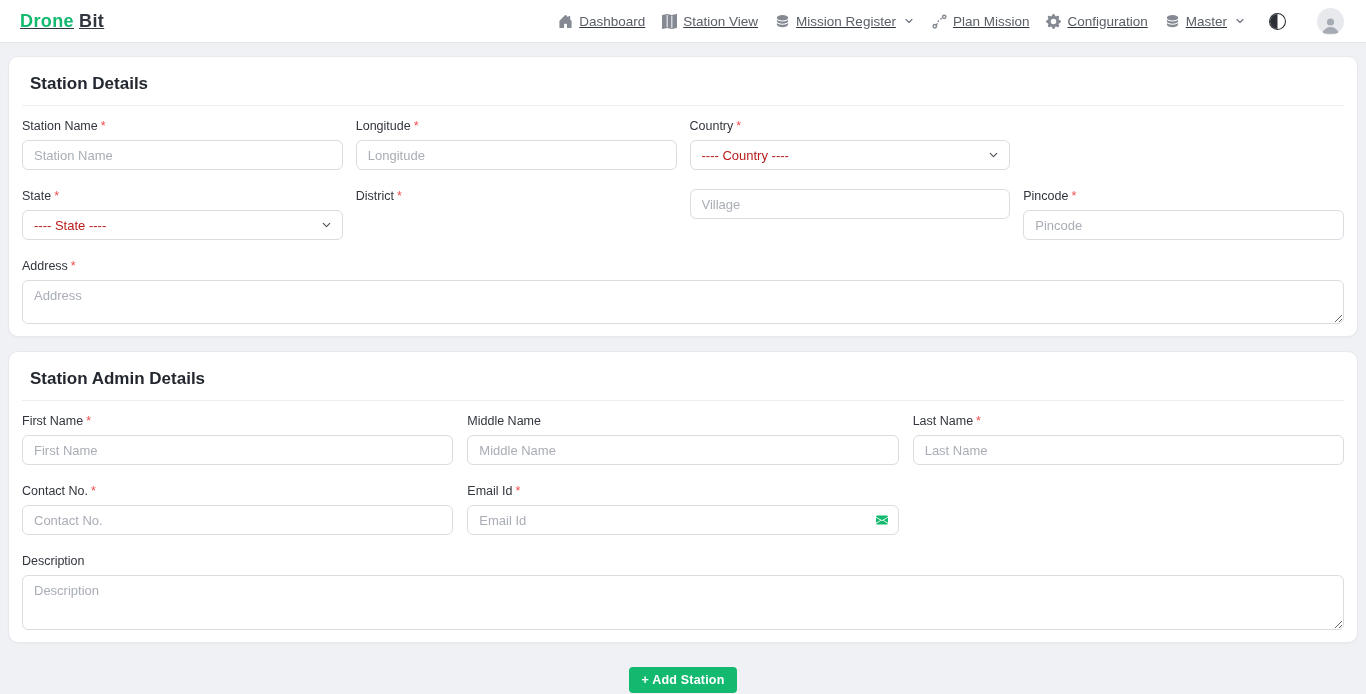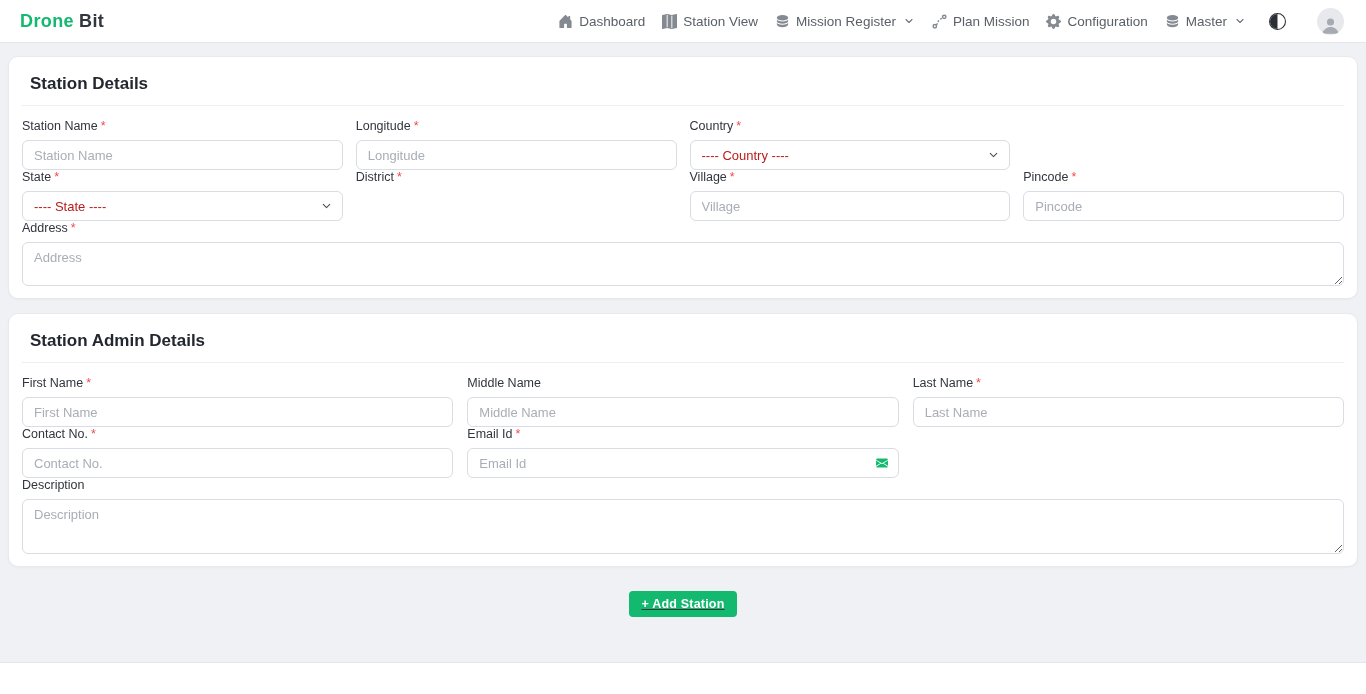--- a/index.html
+++ b/index.html
@@ -7,21 +7,21 @@
   body {
     font-family: "Liberation Sans", sans-serif;
     width: 1366px;
     color: #30343c;
   }
   .page { width: 1366px; min-height: 694px; display: flex; flex-direction: column; }
 
   
   .header {
     height: 43px; background: #ffffff; border-bottom: 1px solid #e3e6ea;
-    display: flex; align-items: center; padding: 0 22px 0 20px; flex: 0 0 auto;
+    display: flex; align-items: center; padding: 0 22px 0 20px; flex: 0 0 auto; text-decoration: underline;
   }
   .brand { font-size: 18px; font-weight: 800; letter-spacing: .4px; display: flex; gap: 5px; }
   .brand .primary { color: #13b96f; }
   .brand .secondary { color: #32363e; }
   .nav { margin-left: auto; display: flex; align-items: center; gap: 17px; }
   .nav-item {
     display: flex; align-items: center; gap: 6px; cursor: pointer;
     font-size: 13.5px; color: #5b6067; white-space: nowrap;
   }
   .nav-item svg { flex: 0 0 auto; }
@@ -39,21 +39,21 @@
   .card {
     background: #ffffff; border: 1px solid #e7e9ee; border-radius: 10px;
     padding: 15px 13px 12px 13px; box-shadow: 0 1px 2px rgba(25,30,40,.03);
   }
   .card + .card { margin-top: 14px; }
   .card-title { font-size: 17px; font-weight: 700; color: #23272f; padding: 2px 8px 11px 8px; }
   .card-divider { border-bottom: 1px solid #eceef2; margin-bottom: 13px; }
 
   .grid4 { display: grid; grid-template-columns: repeat(4, 1fr); gap: 0 13px; padding: 0 0; }
   .grid3 { display: grid; grid-template-columns: repeat(3, 1fr); gap: 0 14px; }
-  .row-gap { margin-top: 0; }
+  .row-gap { margin-top: 19px; }
 
   .field label {
     display: block; font-size: 12.5px; color: #31353d; margin-bottom: 7px;
   }
   .req { color: #f14a4a; margin-left: 3px; }
   .control {
     width: 100%; height: 30px; border: 1px solid #d9dce1; border-radius: 6px;
     padding: 0 11px; font-size: 13px; color: #30343c; background: #fff; outline: none;
     font-family: "Liberation Sans", sans-serif;
   }
@@ -68,21 +68,21 @@
     position: absolute; right: 10px; top: 50%; transform: translateY(-50%);
     color: #4b5058; pointer-events: none;
   }
   .input-wrap { position: relative; }
   .input-icon {
     position: absolute; right: 10px; top: 50%; transform: translateY(-50%);
     color: #13b96f; display: flex;
   }
 
   
-  .action-row { display: flex; justify-content: center; margin: 24px 0 22px 0; text-decoration: underline; }
+  .action-row { display: flex; justify-content: center; margin: 24px 0 22px 0; }
   .btn-add {
     background: #13b96f; color: #ffffff; border: none; border-radius: 4px;
     font-size: 12.5px; font-weight: 700; padding: 6px 12px; cursor: pointer;
     font-family: "Liberation Sans", sans-serif; letter-spacing: .2px;
   }
 
   
   .footer {
     flex: 0 0 auto; height: 32px; background: #ffffff; border-top: 1px solid #e3e6ea;
     display: flex; align-items: center; justify-content: space-between;
@@ -204,21 +204,20 @@
             <select class="control"><option>---- State ----</option></select>
             <svg class="select-chev" width="13" height="13" viewBox="0 0 24 24" fill="none" stroke="currentColor" stroke-width="2" stroke-linecap="round" stroke-linejoin="round">
                 <polyline points="6 9 12 15 18 9"></polyline>
               </svg>
           </div>
         </div>
         <div class="field">
           <label><span>District</span><span class="req">*</span></label>
         </div>
         <div class="field">
-          <label><span>Village</span><span class="req">*</span></label>
           <input class="control" placeholder="Village" style="">
         </div>
         <div class="field">
           <label><span>Pincode</span><span class="req">*</span></label>
           <input class="control" placeholder="Pincode" style="">
         </div>
       </div>
 
       <div class="field row-gap">
         <label><span>Address</span><span class="req">*</span></label>

